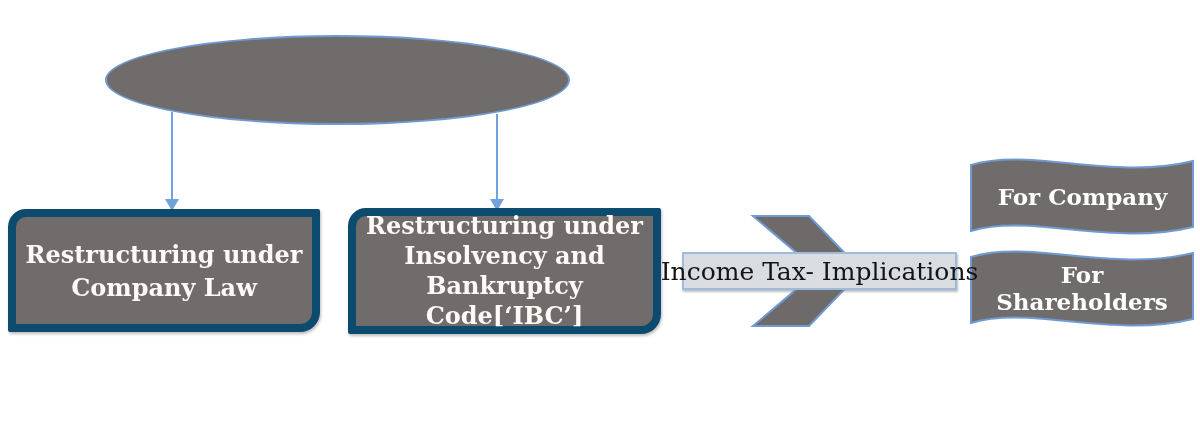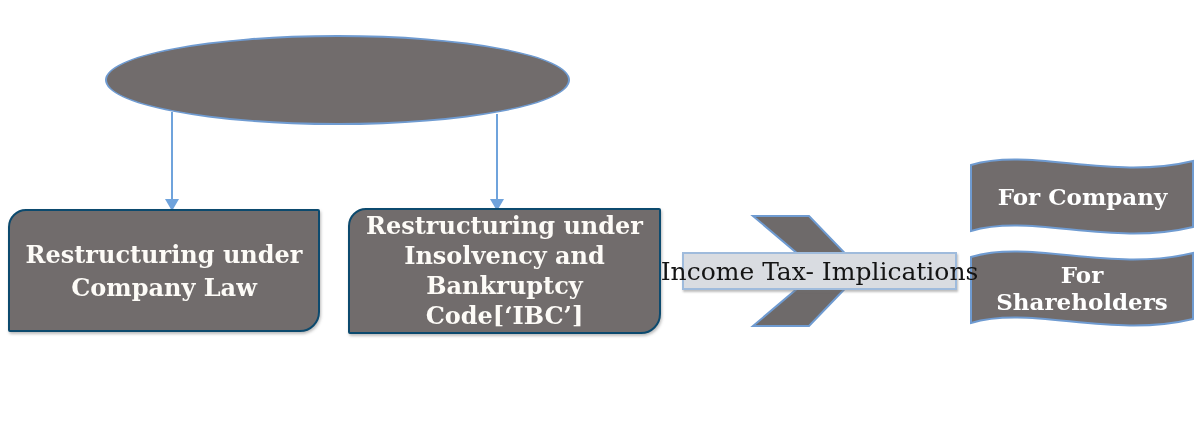--- a/index.html
+++ b/index.html
@@ -38,21 +38,21 @@
   }
   .ellipse-label {
     left: 130px; top: 40px;
     width: 420px; height: 82px;
     font-size: 25px;
     line-height: 29px;
   }
   .round-diag-box {
     position: absolute;
     background: #716c6c;
-    border: 2px solid #0c4a6e;
+    border: 8px solid #0c4a6e;
     border-radius: 18px 2px 20px 2px;
     box-sizing: border-box;
     box-shadow: 1px 2px 3px rgba(90,90,90,0.4);
     display: flex;
     align-items: center;
     justify-content: center;
     text-align: center;
     color: #fdfbf7;
     font-weight: bold;
     white-space: pre-line;

